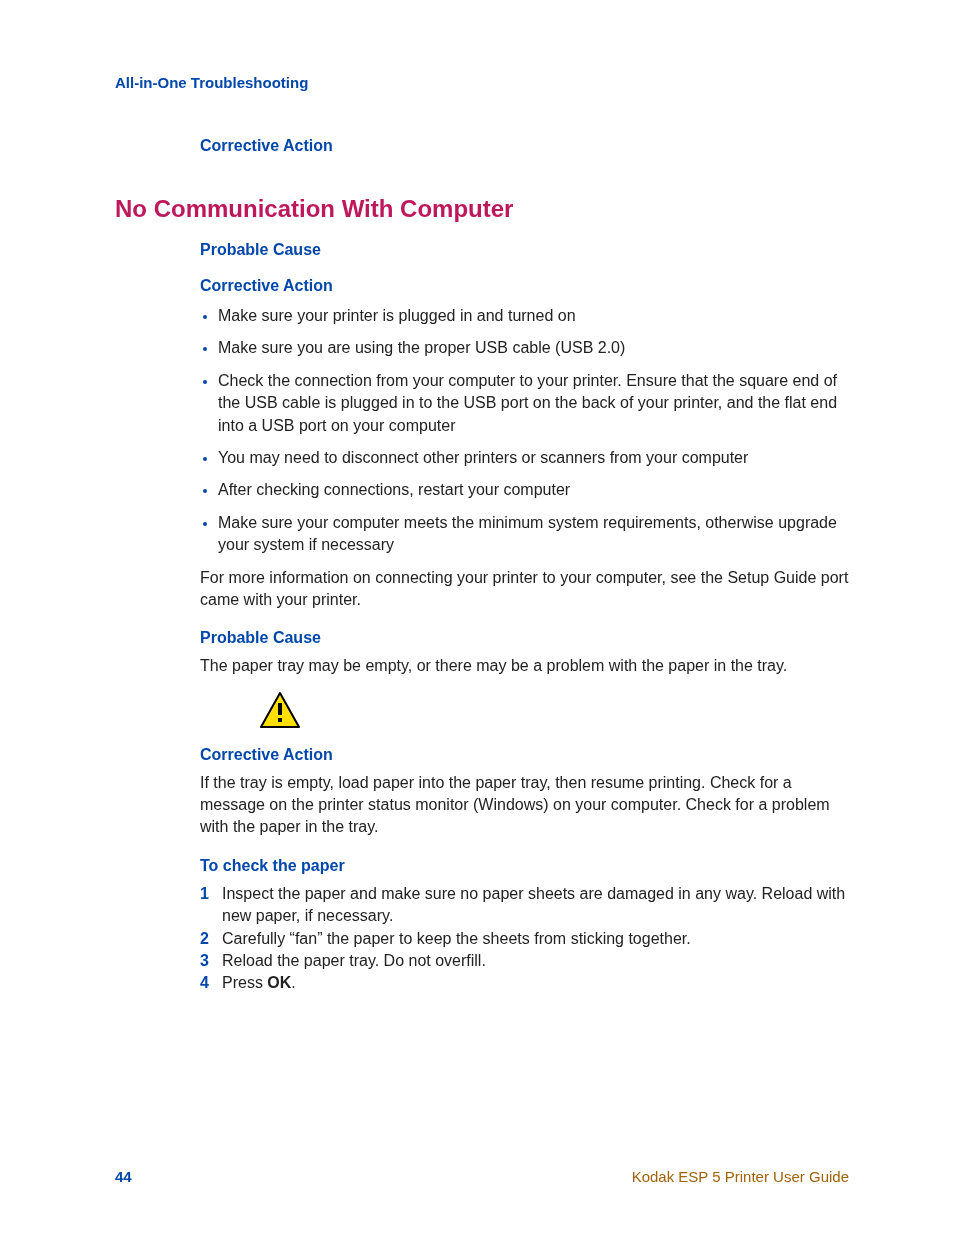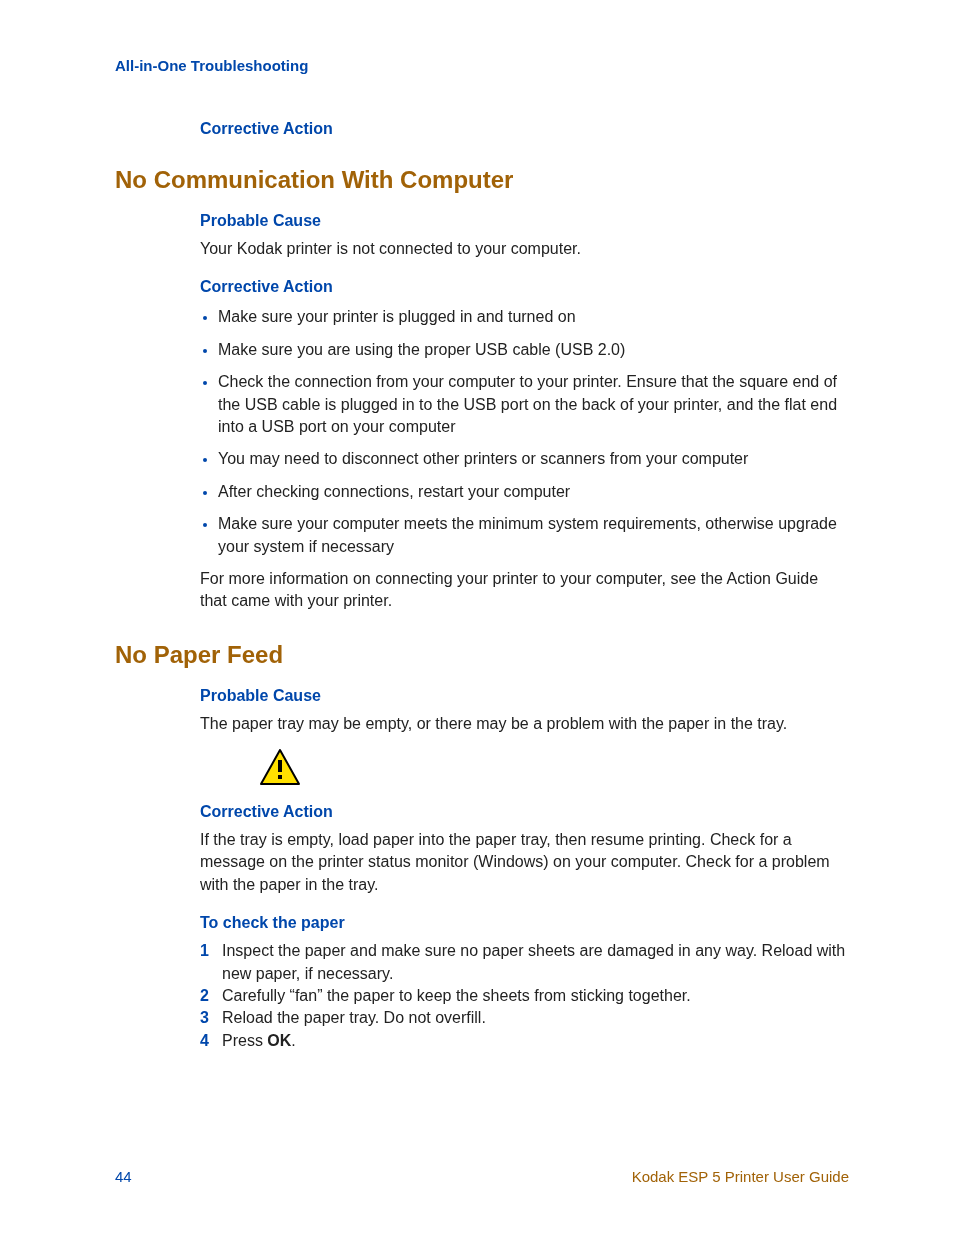--- a/index.html
+++ b/index.html
@@ -5,39 +5,39 @@
   body {
     margin: 0;
     padding: 0;
     font-family: "Segoe UI", "Helvetica Neue", Arial, sans-serif;
     font-size: 16px;
     color: #222;
     background: #fff;
     width: 954px;
   }
   .page {
-    padding: 57px 105px 55px 115px;
+    padding: 74px 105px 55px 115px;
     box-sizing: border-box;
     min-height: 1235px;
     position: relative;
   }
   .running-header {
     color: #0047ab;
     font-weight: 700;
     font-size: 15px;
     margin-bottom: 46px;
   }
   .content-block {
     margin-left: 85px;
   }
   .h2 {
     font-size: 24px;
     font-weight: 700;
-    margin: 28px 0 18px 0;
-    color: #a16207;
+    margin: 40px 0 18px 0;
+    color: #be185d;
   }
   .h3 {
     color: #0047ab;
     font-weight: 700;
     font-size: 16px;
     margin: 18px 0 8px 0;
   }
   .body-text {
     margin: 6px 0;
     line-height: 1.4;
@@ -92,21 +92,21 @@
     position: absolute;
     bottom: 50px;
     left: 115px;
     right: 105px;
     display: flex;
     justify-content: space-between;
     font-size: 15px;
   }
   .footer .page-no {
     color: #0047ab;
-    font-weight: 400;
+    font-weight: 700;
   }
   .footer .guide {
     color: #a16207;
   }
   .ok-bold { font-weight: 700; }
   .warning-icon {
     width: 40px;
     height: 36px;
     flex-shrink: 0;
   }
@@ -118,34 +118,32 @@
 
   <div class="running-header">All-in-One Troubleshooting</div>
 
   <div class="content-block">
     <div class="h3">Corrective Action</div>
   </div>
 
   <div class="h2">No Communication With Computer</div>
   <div class="content-block">
     <div class="h3">Probable Cause</div>
-    <p class="body-text">Your Kodak printer is not connected to your computer.</p>
     <div class="h3">Corrective Action</div>
     <ul class="bullets">
       <li>Make sure your printer is plugged in and turned on</li>
       <li>Make sure you are using the proper USB cable (USB 2.0)</li>
       <li>Check the connection from your computer to your printer. Ensure that the square end of the USB cable is plugged in to the USB port on the back of your printer, and the flat end into a USB port on your computer</li>
       <li>You may need to disconnect other printers or scanners from your computer</li>
       <li>After checking connections, restart your computer</li>
       <li>Make sure your computer meets the minimum system requirements, otherwise upgrade your system if necessary</li>
     </ul>
-    <p class="body-text">For more information on connecting your printer to your computer, see the Action Guide that came with your printer.</p>
+    <p class="body-text">For more information on connecting your printer to your computer, see the Setup Guide port came with your printer.</p>
   </div>
 
-  <div class="h2">No Paper Feed</div>
   <div class="content-block">
     <div class="h3">Probable Cause</div>
     <p class="body-text">The paper tray may be empty, or there may be a problem with the paper in the tray.</p>
 
     <div class="caution-row">
       <svg class="warning-icon" viewBox="0 0 40 36">
         <polygon points="20,1 39,35 1,35" fill="#ffe000" stroke="#000" stroke-width="2" stroke-linejoin="round"></polygon>
         <rect x="18" y="11" width="4" height="12" fill="#000"></rect>
         <rect x="18" y="26" width="4" height="4" fill="#000"></rect>
       </svg>

